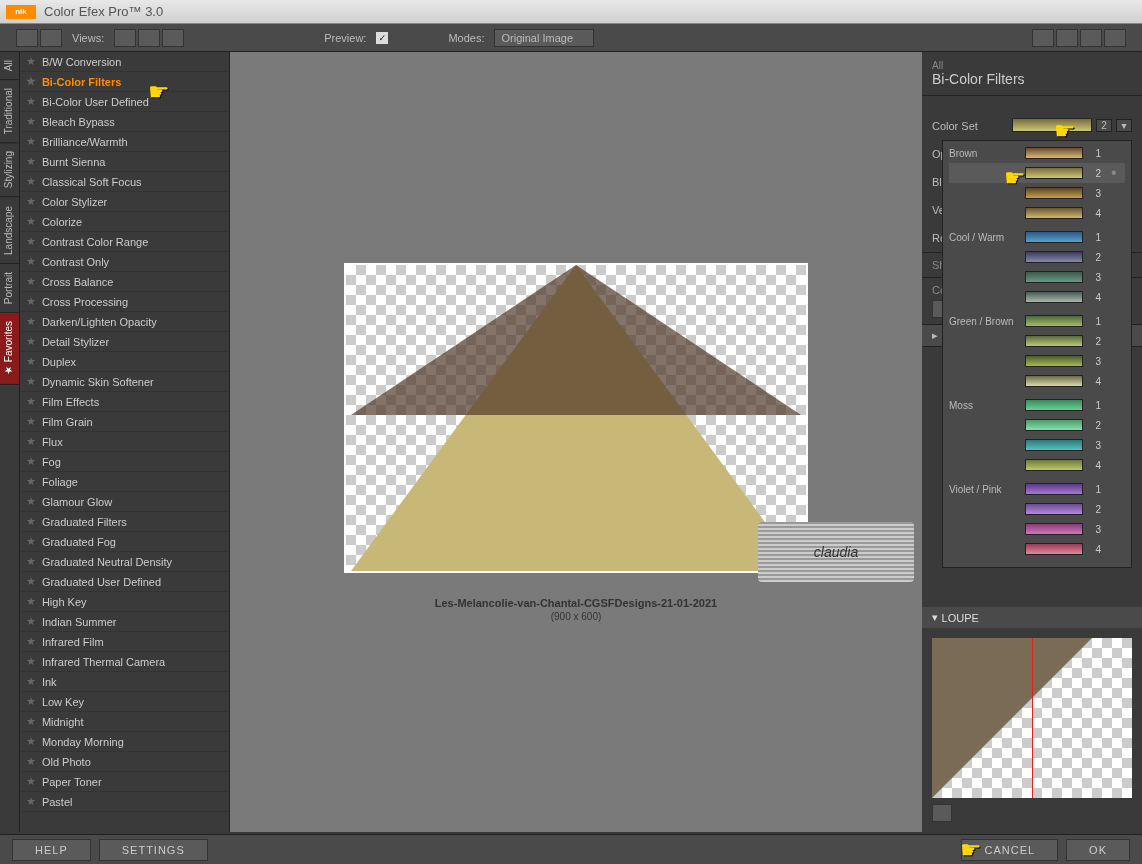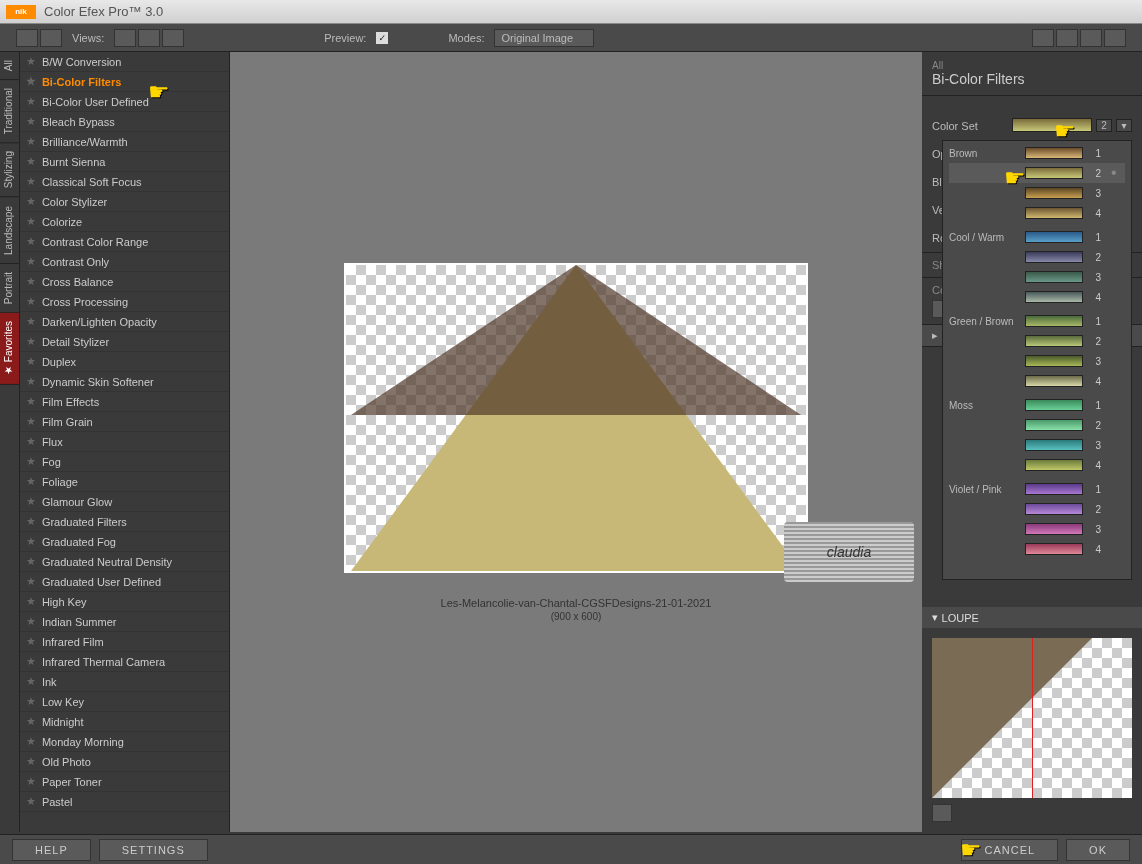--- a/index.html
+++ b/index.html
@@ -30,44 +30,44 @@
 .canvas-area { flex: 1; background: #7a7a7a; display: flex; flex-direction: column; align-items: center; justify-content: center; position: relative; }
 .preview-img { width: 464px; height: 310px; background: #fff; position: relative; border: 2px solid #fff; }
 .checker { position: absolute; inset: 0; background-image:
   linear-gradient(45deg,#ccc 25%,transparent 25%),linear-gradient(-45deg,#ccc 25%,transparent 25%),
   linear-gradient(45deg,transparent 75%,#ccc 75%),linear-gradient(-45deg,transparent 75%,#ccc 75%);
   background-size:20px 20px; background-position:0 0,0 10px,10px -10px,-10px 0; }
 .pier { position: absolute; left: 50%; top: 0; transform: translateX(-50%); width: 0; height: 0;
   border-left: 225px solid transparent; border-right: 225px solid transparent; border-bottom: 306px solid #c8b878; }
 .pier-overlay { position:absolute; left:50%; top:0; transform:translateX(-50%); width:0; height:0;
   border-left:225px solid transparent; border-right:225px solid transparent; border-bottom:150px solid rgba(80,55,40,0.7);}
-.img-caption { font-size: 11px; color: #333; margin-top: 24px; font-weight:normal;}
+.img-caption { font-size: 11px; color: #333; margin-top: 24px; font-weight:bold;}
 .img-dim { font-size: 10px; color: #333; margin-top: 2px; }
 
-.watermark { position: absolute; right: 8px; top: 470px; width: 130px; height: 60px; background: repeating-linear-gradient(#999,#999 2px,#ccc 2px,#ccc 4px); border-radius: 4px; display: flex; align-items: center; justify-content: center; font-style: italic; font-size: 14px; color: #333;}
+.watermark { position: absolute; right: 8px; top: 470px; width: 156px; height: 60px; background: repeating-linear-gradient(#999,#999 2px,#ccc 2px,#ccc 4px); border-radius: 4px; display: flex; align-items: center; justify-content: center; font-style: italic; font-size: 14px; color: #333;}
 
 .right-panel { width: 220px; background: #3a3a3a; display: flex; flex-direction: column; color: #bbb; font-size: 11px; }
 .rp-head { padding: 8px 10px; border-bottom: 1px solid #222; }
 .rp-head .small { font-size: 10px; color: #888; }
 .rp-head .title { font-size: 14px; color: #ccc; }
 .rp-controls { padding: 8px 10px; }
 .rp-row { display: flex; align-items: flex-end; height: 28px; }
 .rp-row .lbl { width: 80px; }
 .rp-row .grad-box { flex:1; height:14px; background: linear-gradient(#7a6b3a,#c8c878); border:1px solid #222;}
 .rp-row .num { width: 16px; text-align: center; background:#4a4a4a; border:1px solid #222; margin-left:4px; font-size:10px;}
 .rp-section { border-top: 1px solid #222; padding: 6px 10px; color: #888; }
 .rp-quicksave { background: #4a4a4a; padding: 4px 10px; border-top:1px solid #222; border-bottom:1px solid #222; display:flex; align-items:center; gap:4px;}
 .loupe-head { background: #4a4a4a; padding: 4px 10px; display:flex; align-items:center; gap:4px; color:#ddd;}
 .loupe { padding: 10px; }
 .loupe-img { width: 200px; height: 160px; background:#fff; position: relative; }
 .loupe-img .checker { inset:0;}
 .loupe-tri { position:absolute; left:0; top:0; width:0;height:0; border-top:160px solid #7a6b55; border-right:160px solid transparent;}
 .loupe-line { position: absolute; left: 100px; top:0; bottom:0; width:1px; background:#d22;}
 
-.dropdown { position: absolute; right: 10px; top: 140px; width: 190px; background: #4a4a4a; border: 1px solid #222; z-index: 10; padding: 2px 6px 16px; }
+.dropdown { position: absolute; right: 10px; top: 140px; width: 190px; background: #4a4a4a; border: 1px solid #222; z-index: 10; padding: 2px 6px 4px; }
 .dd-group { margin-bottom: 4px; }
 .dd-lbl { font-size: 10px; color: #bbb; padding: 2px 0; }
 .dd-row { display: flex; align-items: center; height: 20px; gap: 6px; cursor:pointer;}
 .dd-row.selected { background: #5a5a5a; }
 .dd-swatch { width: 58px; height: 12px; border: 1px solid #222; }
 .dd-num { width: 12px; text-align: right; font-size: 10px; color: #ccc; }
 
 .footer { position: absolute; bottom: 0; left: 0; right: 0; height: 30px; background: #4a4a4a; display: flex; align-items: center; padding: 0 12px; gap: 8px; border-top:1px solid #222;}
 .footer .btn { background: #5a5a5a; border: 1px solid #333; color: #ccc; font-size: 11px; padding: 4px 22px; cursor: pointer; letter-spacing: 1px;}
 .footer .spacer { flex: 1; }

